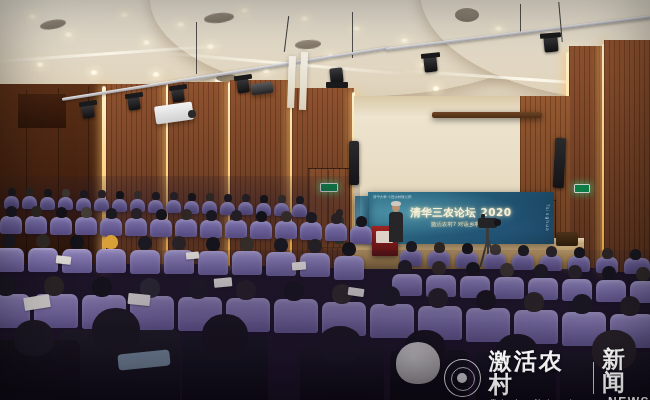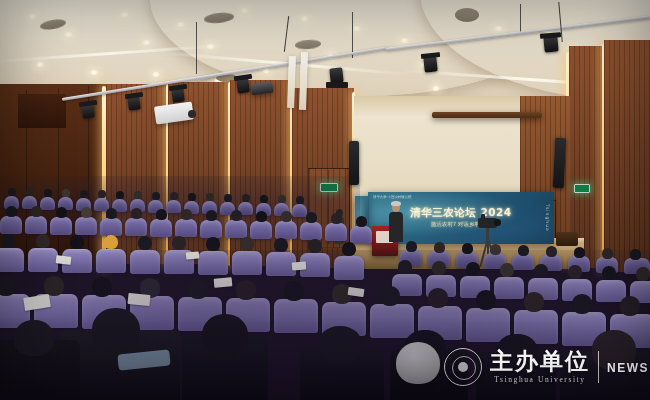--- a/index.html
+++ b/index.html
@@ -398,21 +398,21 @@
   <div style="position:absolute;left:288px;top:56px;width:7px;height:52px;background:linear-gradient(180deg,#f6f2e8,#d9cfbb);transform:rotate(2deg);box-shadow:0 1px 4px rgba(0,0,0,.25);"></div>
   <div style="position:absolute;left:300px;top:52px;width:7px;height:58px;background:linear-gradient(180deg,#f6f2e8,#d9cfbb);transform:rotate(2deg);box-shadow:0 1px 4px rgba(0,0,0,.25);"></div>
 
   <div class="screen-frame" style="left:432px;top:112px;width:110px;height:6px;"></div>
 
   <div class="stage-floor" style="left:354px;top:243px;width:230px;height:26px;"></div>
   <div style="position:absolute;left:354px;top:238px;width:230px;height:6px;background:linear-gradient(180deg,#e3d3ad,#bda275);"></div>
 
   <div class="banner" style="left:368px;top:192px;width:186px;height:52px;">
     <div class="banner-logo" style="left:5px;top:3px;font-size:3.4px;">清华大学 中国农村研究院</div>
-    <div class="banner-title" style="top:14px;font-size:10.5px;font-weight:700;">清华三农论坛 2024</div>
+    <div class="banner-title" style="top:14px;font-size:10.5px;font-weight:700;">清华三农论坛 2020</div>
     <div class="banner-sub" style="top:29px;font-size:5.6px;">激活农村? 对话乡村振兴</div>
     <div class="banner-side" style="right:4px;top:12px;font-size:4.5px;letter-spacing:1px;">Tsinghua</div>
   </div>
 
   <div class="banner" style="left:355px;top:196px;width:14px;height:46px;opacity:.92;"></div>
 
   <div class="podium" style="left:372px;top:226px;width:26px;height:30px;"></div>
   <div class="podium-plate" style="left:376px;top:231px;width:17px;height:12px;">
   </div>
   <div class="spk-body" style="left:389px;top:212px;width:14px;height:30px;"></div>
@@ -623,23 +623,24 @@
   <div class="paper" style="left:292px;top:262px;width:14px;height:8px;transform:rotate(-4deg);"></div>
   <div class="paper" style="left:56px;top:256px;width:15px;height:8px;transform:rotate(7deg);"></div>
   <div class="paper" style="left:186px;top:252px;width:13px;height:7px;transform:rotate(-6deg);"></div>
 
   <div class="floor-dark" style="left:0;top:316px;width:650px;height:84px;"></div>
   <div class="crowd-haze" style="left:0;top:250px;width:650px;height:150px;"></div>
 
   <div class="wm" style="left:444px;top:348px;">
     <div class="wm-seal"></div>
     <div style="display:flex;flex-direction:column;align-items:center;">
-      <div class="wm-cn">主办单位</div>
+      <div class="wm-cn">激活农村</div>
       <div class="wm-en">Tsinghua University</div>
     </div>
     <div class="wm-div"></div>
     <div style="display:flex;flex-direction:column;align-items:flex-end;">
+      <div class="wm-news-cn">新闻</div>
       <div class="wm-news-en">NEWS</div>
     </div>
   </div>
 
   <div class="vignette"></div>
 </div>
 
 </body></html>

